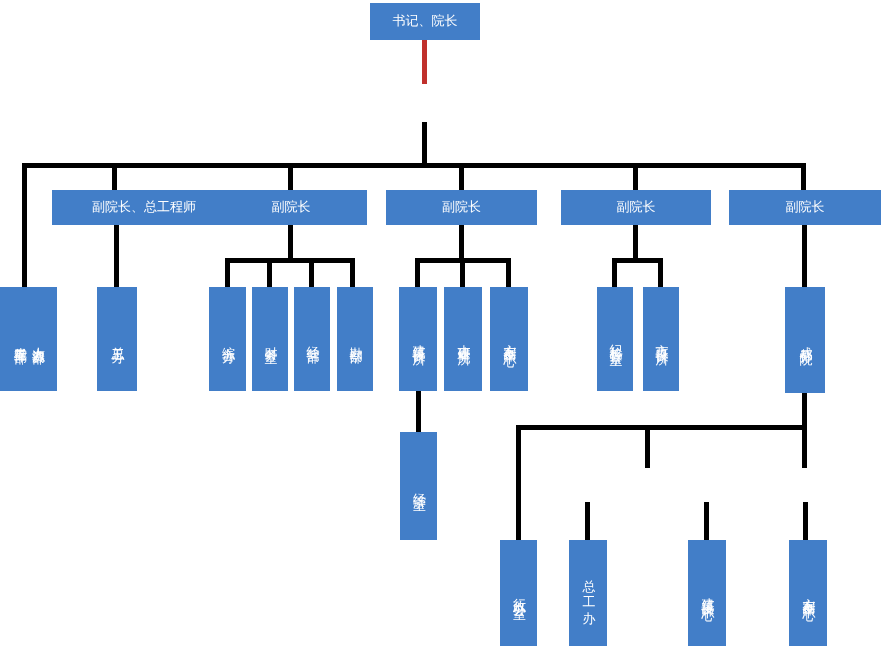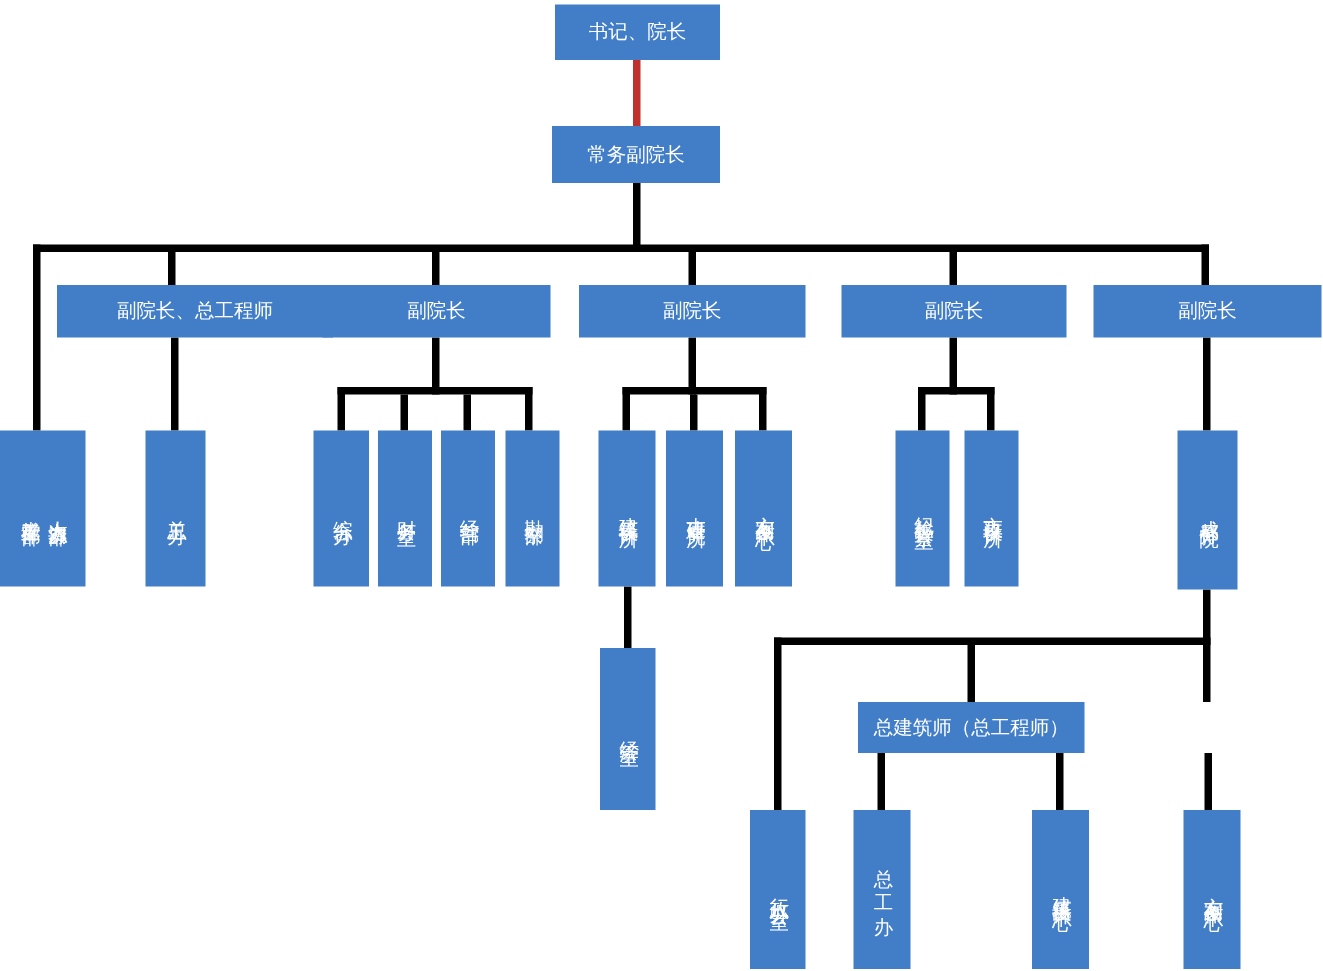--- a/index.html
+++ b/index.html
@@ -40,21 +40,21 @@
     writing-mode: vertical-rl;
     text-orientation: upright;
     letter-spacing: 1px;
   }
   .ln { position: absolute; background: #000000; }
   .ln.red { background: #c0302c; }
 
   
   #b-root    { left:370px; top:3px;   width:110px; height:37px; }
   #b-exec    { left:368px; top:84px;  width:112px; height:38px; }
-  #b-vp1     { left:38px;  top:190px; width:184px; height:35px;text-align:right; }
+  #b-vp1     { left:52px;  top:190px; width:184px; height:35px;text-align:right; }
   #b-vp2     { left:215px; top:190px; width:152px; height:35px; }
   #b-vp3     { left:386px; top:190px; width:151px; height:35px; }
   #b-vp4     { left:561px; top:190px; width:150px; height:35px; }
   #b-vp5     { left:729px; top:190px; width:152px; height:35px; }
   #b-leftdept{ left:0px;   top:287px; width:57px;  height:104px; }
   #b-zgb1    { left:97px;  top:287px; width:40px;  height:104px; }
   #b-zhb     { left:209px; top:287px; width:37px;  height:104px; }
   #b-cws     { left:252px; top:287px; width:36px;  height:104px; }
   #b-jyb     { left:294px; top:287px; width:36px;  height:104px; }
   #b-kcb     { left:337px; top:287px; width:36px;  height:104px; }
@@ -144,21 +144,20 @@
   <div class="ln" id="ln-cdfy-stem"></div>
   <div class="ln" id="ln-cd-h"></div>
   <div class="ln" id="ln-cd-d1"></div>
   <div class="ln" id="ln-cd-d2"></div>
   <div class="ln" id="ln-cd-d3"></div>
   <div class="ln" id="ln-zjzs-d1"></div>
   <div class="ln" id="ln-zjzs-d2"></div>
   <div class="ln" id="ln-fazc-d"></div>
 
   <div class="box" id="b-root">书记、院长</div>
-  <div class="box" id="b-exec">常务副院长</div>
 
   <div class="box" id="b-vp1">副院长、总工程师</div>
   <div class="box" id="b-vp2">副院长</div>
   <div class="box" id="b-vp3">副院长</div>
   <div class="box" id="b-vp4">副院长</div>
   <div class="box" id="b-vp5">副院长</div>
 
   <div class="box two-col" id="b-leftdept">
     <span>党群工作部</span>
     <span>人力资源部</span>
@@ -169,20 +168,19 @@
   <div class="box v-box" id="b-jyb">经营部</div>
   <div class="box v-box" id="b-kcb">勘察部</div>
   <div class="box v-box" id="b-jzsjs">建筑设计所</div>
   <div class="box v-box" id="b-gjyjs">古建研究所</div>
   <div class="box v-box" id="b-faczzx">方案创作中心</div>
   <div class="box v-box" id="b-jjdcs">纪检督察室</div>
   <div class="box v-box" id="b-szsjs">市政设计所</div>
   <div class="box v-box" id="b-cdfy">成都分院</div>
 
   <div class="box v-box" id="b-jjs">经济室</div>
-  <div class="box" id="b-zjzs">总建筑师（总工程师）</div>
 
   <div class="box v-box" id="b-xzbgs">行政办公室</div>
   <div class="box v-box spread" id="b-zgb2">总工办</div>
   <div class="box v-box" id="b-jzsjzx">建筑设计中心</div>
   <div class="box v-box" id="b-faczzx2">方案创作中心</div>
 
 </div>
 
 </body></html>

